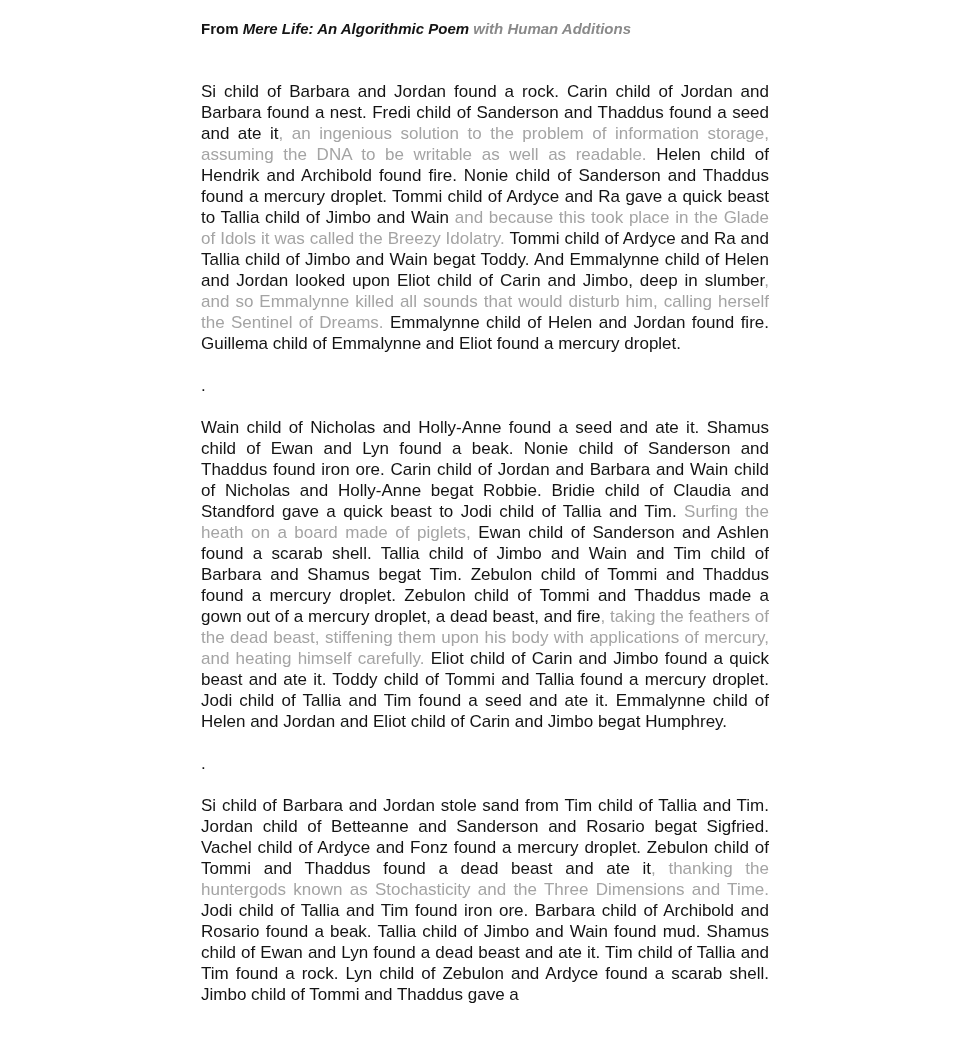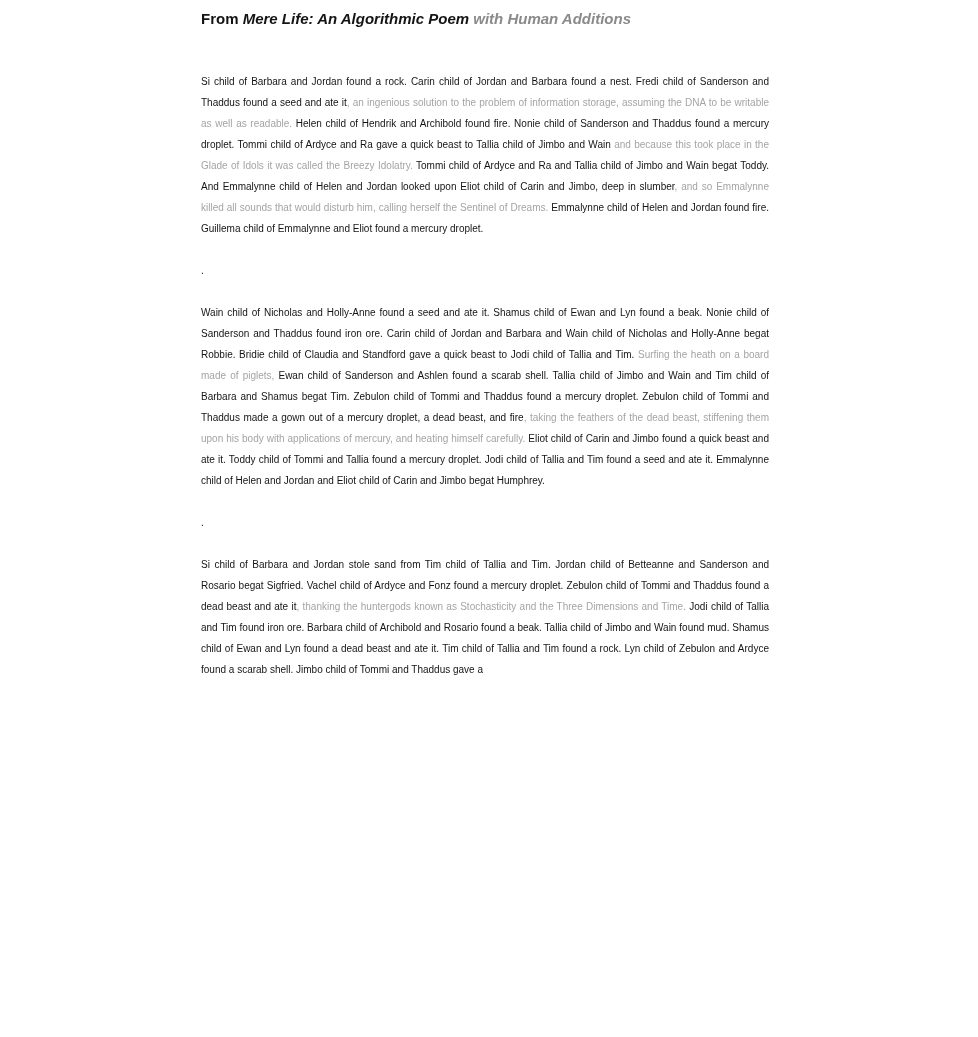--- a/index.html
+++ b/index.html
@@ -10,39 +10,39 @@
   body {
     width: 978px;
     height: 1037px;
     overflow: hidden;
     position: relative;
     font-family: "Liberation Sans", sans-serif;
   }
   .page {
     position: absolute;
     left: 201px;
-    top: 8px;
+    top: 18px;
     width: 576px;
   }
   .doc-title {
     font-size: 15px;
     line-height: 21px;
     font-weight: bold;
     color: var(--ink, #141414);
     margin: 0 0 42px 0;
   }
   .doc-title .work-title {
     font-style: italic;
   }
   .doc-title .title-suffix {
     font-style: italic;
     color: var(--title_muted, #8a8a8a);
   }
   .poem-body p {
-    font-size: 10px;
+    font-size: 17px;
     line-height: 21px;
     color: var(--ink, #141414);
     margin: 0 8px 21px 0;
   }
   .poem-body p.stanza {
     text-align: justify;
   }
   .poem-body p.separator {
     text-align: left;
   }

